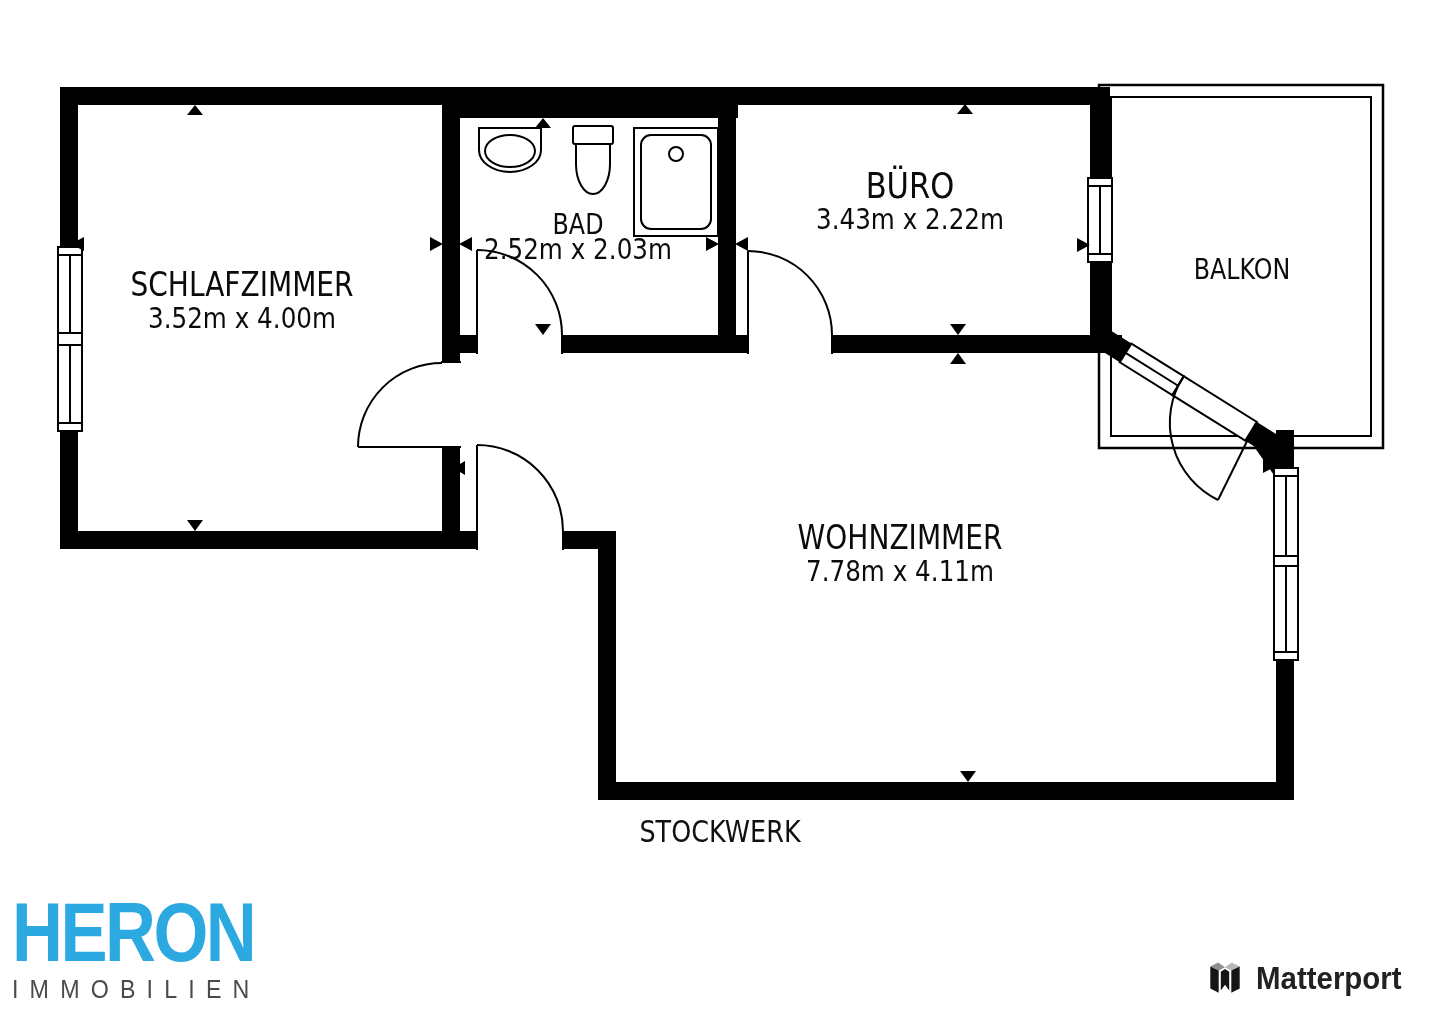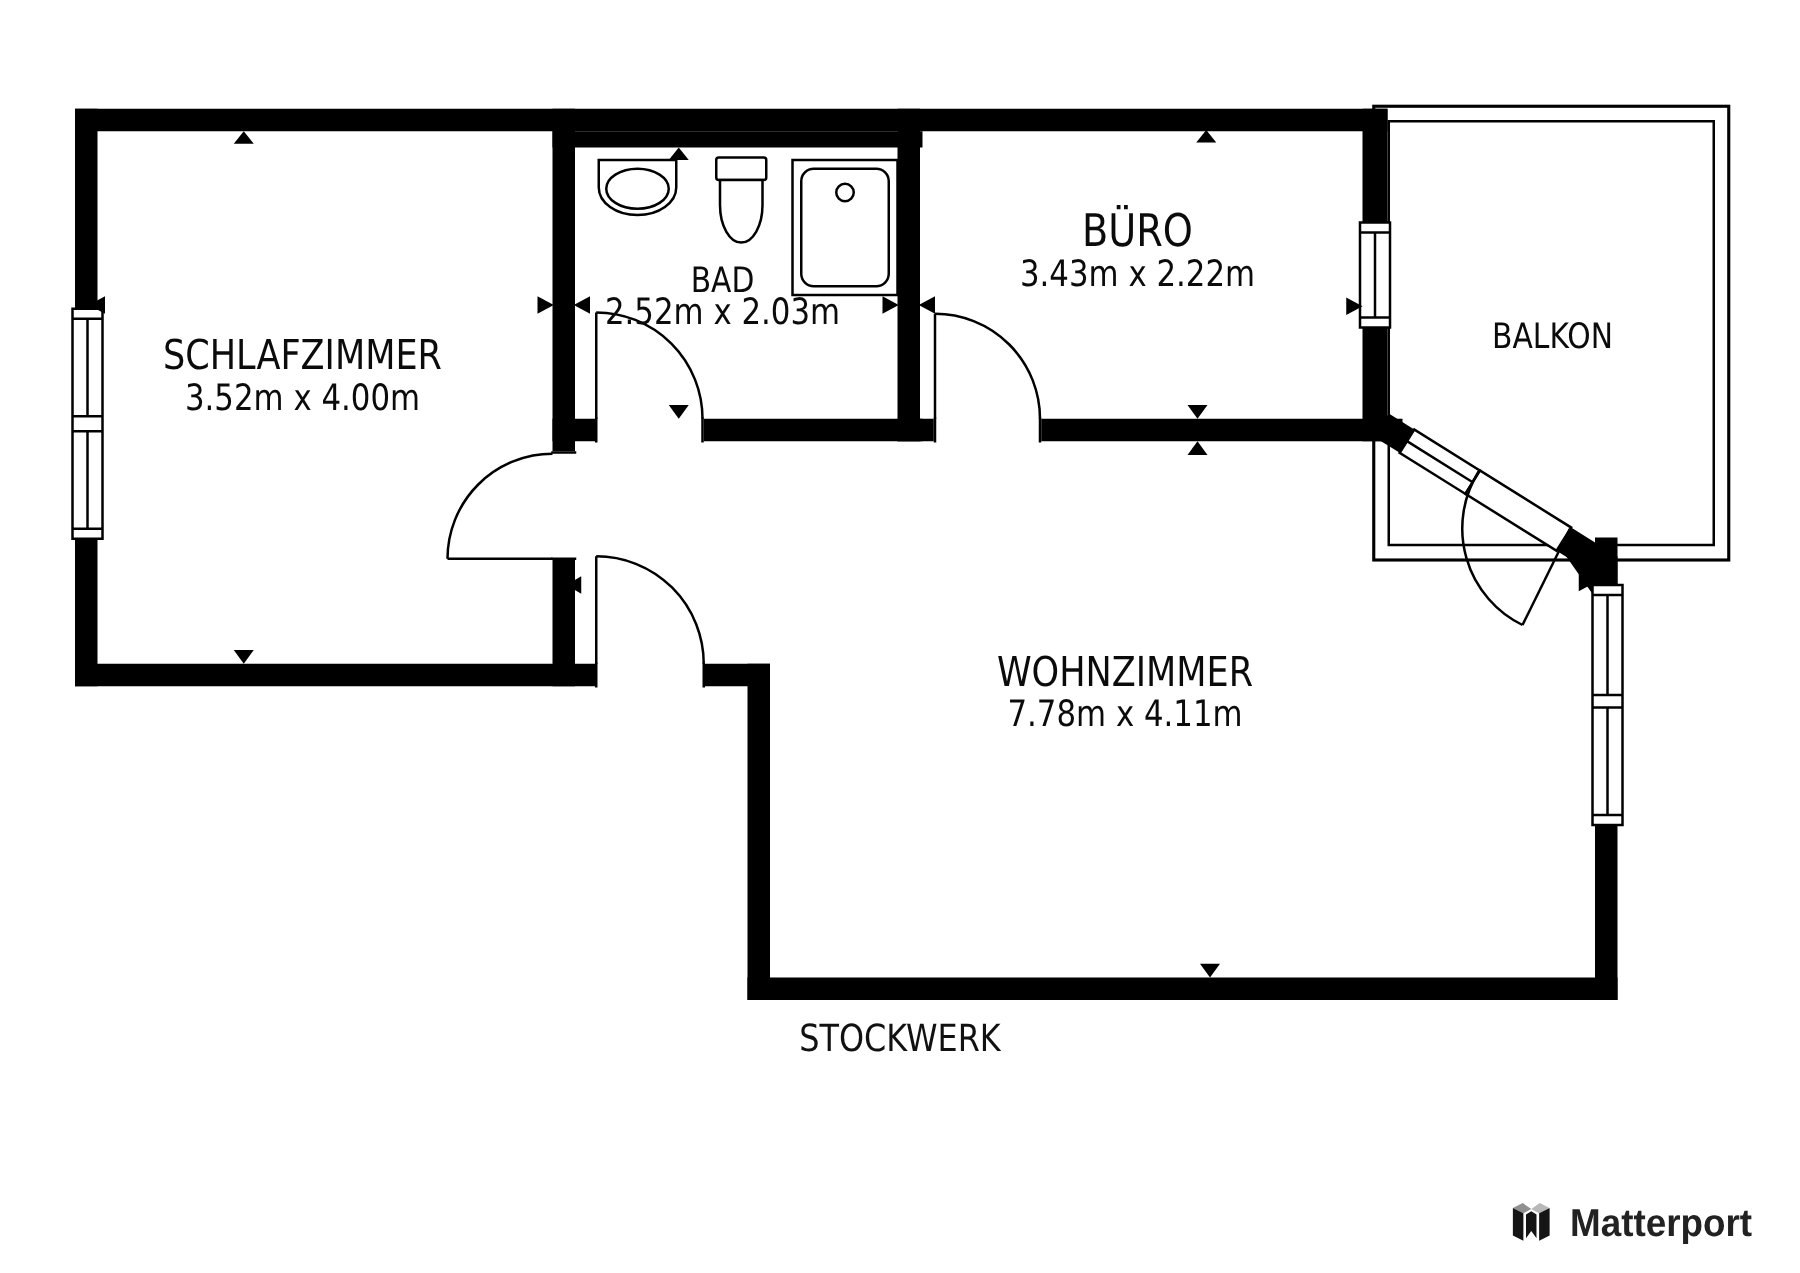--- a/index.html
+++ b/index.html
@@ -185,20 +185,24 @@
   </div>
 
   <div class="room-label" style="left:900px;top:537px;">
     <div class="room-name">WOHNZIMMER</div>
   </div>
   <div class="room-label room-dims" style="left:900px;top:571px;">7.78m x 4.11m</div>
 
   <div class="plan-title" style="left:720px;top:831px;">STOCKWERK</div>
 
 
+  <div class="heron">
+    <div class="heron-name">HERON</div>
+    <div class="heron-sub">IMMOBILIEN</div>
+  </div>
 
   <div class="matterport">
     <svg width="42" height="42" viewBox="0 0 40 40">
       <polygon points="6,8 13.5,4.2 20,8.8 14,12" fill="#909090"></polygon>
       <polygon points="34,8 26.5,4.2 20,8.8 26,12" fill="#b8b8b8"></polygon>
       <polygon points="6,8 14,12 14,33 6,29" fill="#151515"></polygon>
       <polygon points="34,8 26,12 26,33 34,29" fill="#151515"></polygon>
       <polygon points="16,13 20,10.5 24,13 24,31 20,25.5 16,31" fill="#151515"></polygon>
     </svg>
     <div class="matterport-label">Matterport</div>

